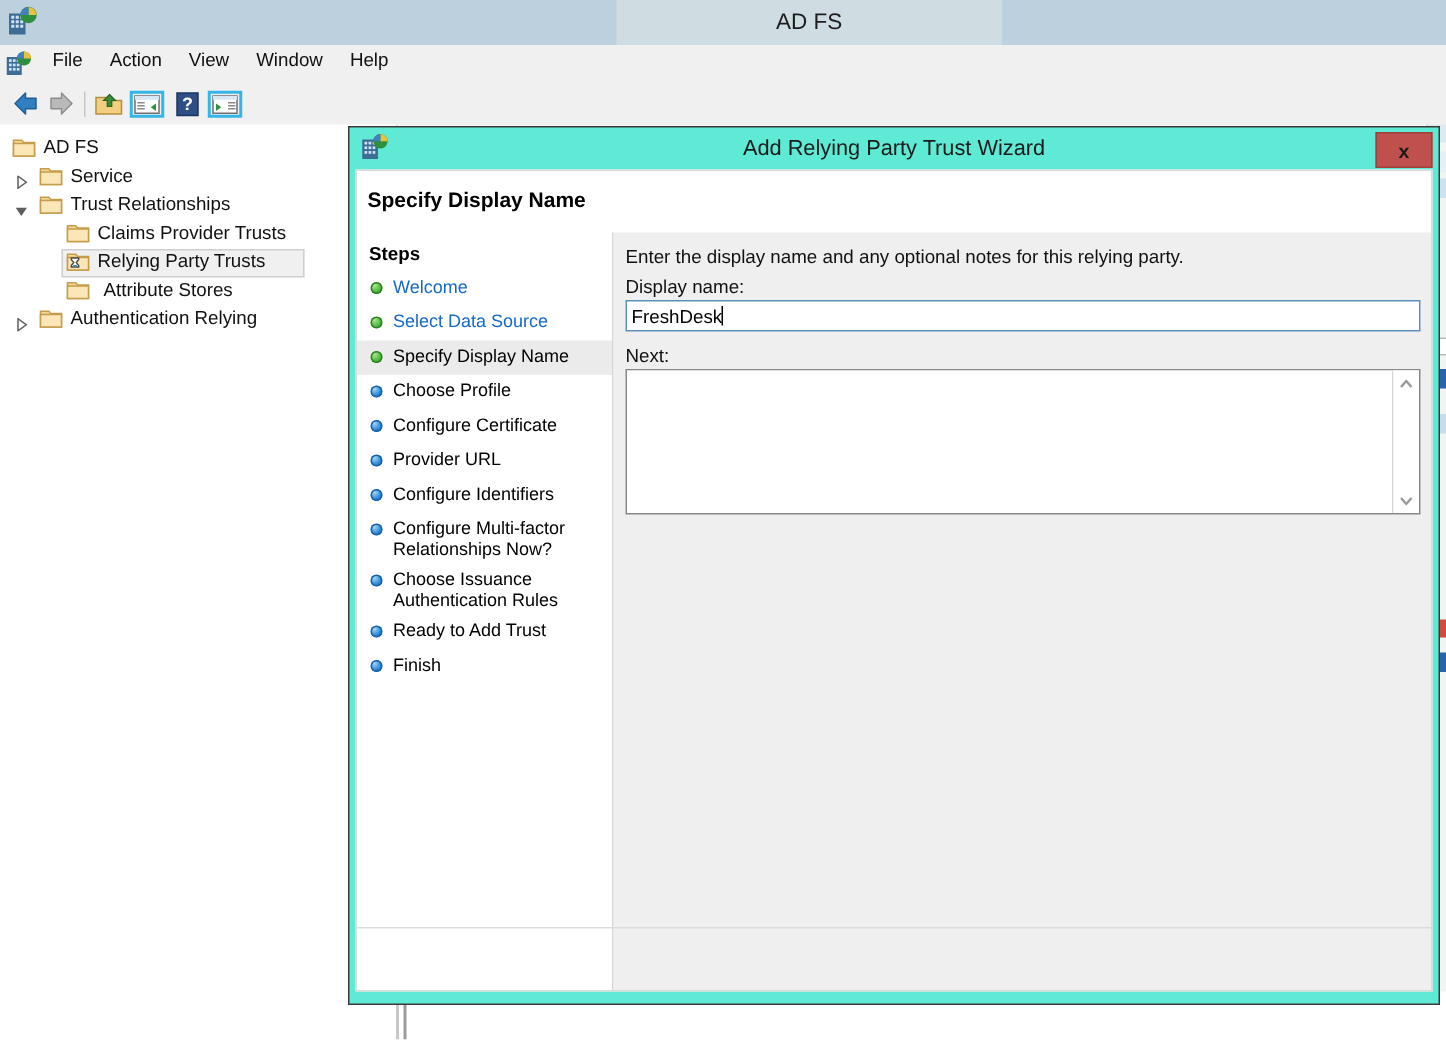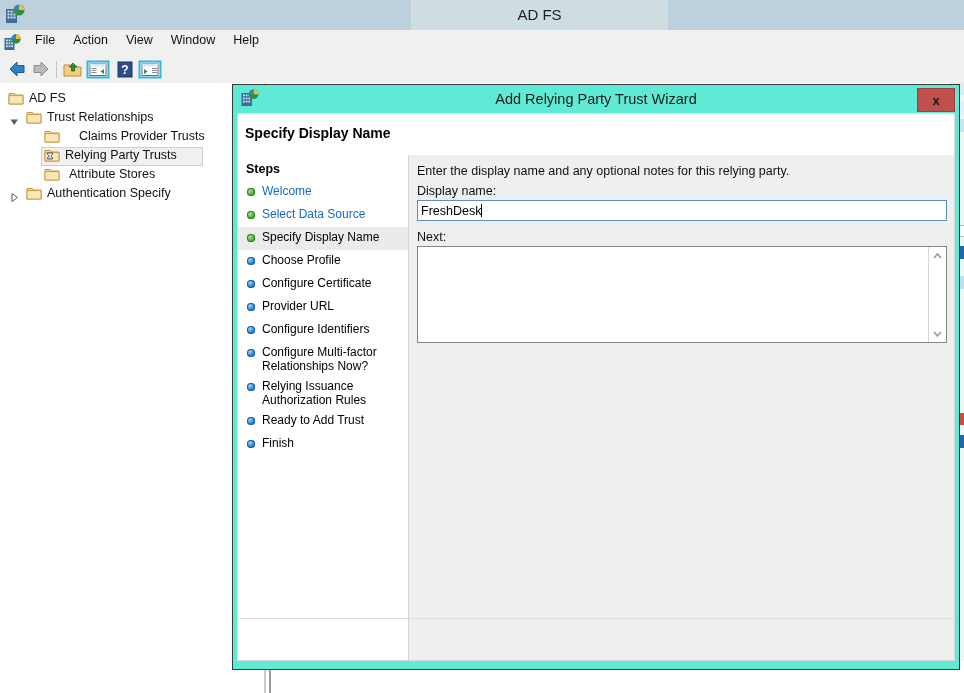--- a/index.html
+++ b/index.html
@@ -317,34 +317,44 @@
       <div id="tree-host" style="position:absolute;left:0;top:6px;width:264px;">
           <div class="tree-row">
             <div class="ticon" style="left: 8px;"><svg width="16" height="15" viewBox="0 0 16 15">
                 <path d="M1 2.5 L6.5 2.5 L7.8 4 L15 4 L15 13 L1 13 Z" fill="#f5d694" stroke="#c59c4a" stroke-width="1"></path>
                 <path d="M1 4.6 L15 4.6 L15 13 L1 13 Z" fill="#fbe6b8" stroke="#c59c4a" stroke-width="1"></path>
               </svg></div>
             <div class="tlabel" style="left: 29px;">AD FS</div>
           </div>
           <div class="tree-row">
             <div class="expander" style="left: 10px;"><svg width="9" height="9" viewBox="0 0 9 9">
+                <path d="M2 0.5 L2 8.5 L7.5 4.5 Z" fill="none" stroke="#5e5e5e" stroke-width="1"></path>
+              </svg></div>
+            <div class="ticon" style="left: 26px;"><svg width="16" height="15" viewBox="0 0 16 15">
+                <path d="M1 2.5 L6.5 2.5 L7.8 4 L15 4 L15 13 L1 13 Z" fill="#f5d694" stroke="#c59c4a" stroke-width="1"></path>
+                <path d="M1 4.6 L15 4.6 L15 13 L1 13 Z" fill="#fbe6b8" stroke="#c59c4a" stroke-width="1"></path>
+              </svg></div>
+            <div class="tlabel" style="left: 47px;">Service</div>
+          </div>
+          <div class="tree-row">
+            <div class="expander" style="left: 10px;"><svg width="9" height="9" viewBox="0 0 9 9">
                 <path d="M0.5 2.5 L8 2.5 L4.2 8 Z" fill="#5e5e5e"></path>
               </svg></div>
             <div class="ticon" style="left: 26px;"><svg width="16" height="15" viewBox="0 0 16 15">
                 <path d="M1 2.5 L6.5 2.5 L7.8 4 L15 4 L15 13 L1 13 Z" fill="#f5d694" stroke="#c59c4a" stroke-width="1"></path>
                 <path d="M1 4.6 L15 4.6 L15 13 L1 13 Z" fill="#fbe6b8" stroke="#c59c4a" stroke-width="1"></path>
               </svg></div>
             <div class="tlabel" style="left: 47px;">Trust Relationships</div>
           </div>
           <div class="tree-row">
             <div class="ticon" style="left: 44px;"><svg width="16" height="15" viewBox="0 0 16 15">
                 <path d="M1 2.5 L6.5 2.5 L7.8 4 L15 4 L15 13 L1 13 Z" fill="#f5d694" stroke="#c59c4a" stroke-width="1"></path>
                 <path d="M1 4.6 L15 4.6 L15 13 L1 13 Z" fill="#fbe6b8" stroke="#c59c4a" stroke-width="1"></path>
               </svg></div>
-            <div class="tlabel" style="left: 79px;">Claims Provider Trusts</div>
+            <div class="tlabel" style="left: 65px;">Claims Provider Trusts</div>
           </div>
           <div class="tree-row selected">
             <div class="selbox" style="left: 41px; width: 160px;"></div>
             <div class="ticon" style="left: 44px;"><svg width="16" height="15" viewBox="0 0 16 15">
                 <path d="M1 2.5 L6.5 2.5 L7.8 4 L15 4 L15 13 L1 13 Z" fill="#f5d694" stroke="#c59c4a" stroke-width="1"></path>
                 <path d="M1 4.6 L15 4.6 L15 13 L1 13 Z" fill="#fbe6b8" stroke="#c59c4a" stroke-width="1"></path>
                 <path d="M3.5 5 L8.5 5 L8.5 6 L6.8 8 L8.5 10 L8.5 11 L3.5 11 L3.5 10 L5.2 8 L3.5 6 Z" fill="#ffffff" stroke="#4a4a4a" stroke-width="0.9"></path>
                 <path d="M4.6 9.6 L7.4 9.6 L7.4 10.3 L4.6 10.3 Z" fill="#3b82c4"></path>
               </svg></div>
             <div class="tlabel" style="left: 65px;">Relying Party Trusts</div>
@@ -357,21 +367,21 @@
             <div class="tlabel" style="left: 69px;">Attribute Stores</div>
           </div>
           <div class="tree-row">
             <div class="expander" style="left: 10px;"><svg width="9" height="9" viewBox="0 0 9 9">
                 <path d="M2 0.5 L2 8.5 L7.5 4.5 Z" fill="none" stroke="#5e5e5e" stroke-width="1"></path>
               </svg></div>
             <div class="ticon" style="left: 26px;"><svg width="16" height="15" viewBox="0 0 16 15">
                 <path d="M1 2.5 L6.5 2.5 L7.8 4 L15 4 L15 13 L1 13 Z" fill="#f5d694" stroke="#c59c4a" stroke-width="1"></path>
                 <path d="M1 4.6 L15 4.6 L15 13 L1 13 Z" fill="#fbe6b8" stroke="#c59c4a" stroke-width="1"></path>
               </svg></div>
-            <div class="tlabel" style="left: 47px;">Authentication Specify</div>
+            <div class="tlabel" style="left: 47px;">Authentication Relying</div>
           </div>
         </div>
     </div>
 
     <div class="splitter-line"></div>
     <div class="splitter-line2"></div>
 
     <div class="actions-sliver">
       <div class="sliver-chip" style="top:0;height:12px;background:#dfe9f2;"></div>
       <div class="sliver-chip" style="top:18px;height:14px;background:#e8eef4;"></div>
@@ -420,21 +430,21 @@
           <div class="steps-head">Steps</div>
           <div class="steps-list" id="steps-host">
               <div class="step done link"><span class="dot"></span><span class="steplabel">Welcome</span></div>
               <div class="step done link"><span class="dot"></span><span class="steplabel">Select Data Source</span></div>
               <div class="step current"><span class="dot"></span><span class="steplabel">Specify Display Name</span></div>
               <div class="step todo"><span class="dot"></span><span class="steplabel">Choose Profile</span></div>
               <div class="step todo"><span class="dot"></span><span class="steplabel">Configure Certificate</span></div>
               <div class="step todo"><span class="dot"></span><span class="steplabel">Provider URL</span></div>
               <div class="step todo"><span class="dot"></span><span class="steplabel">Configure Identifiers</span></div>
               <div class="step todo"><span class="dot"></span><span class="steplabel">Configure Multi-factor Relationships Now?</span></div>
-              <div class="step todo"><span class="dot"></span><span class="steplabel">Relying Issuance Authorization Rules</span></div>
+              <div class="step todo"><span class="dot"></span><span class="steplabel">Choose Issuance Authentication Rules</span></div>
               <div class="step todo"><span class="dot"></span><span class="steplabel">Ready to Add Trust</span></div>
               <div class="step todo"><span class="dot"></span><span class="steplabel">Finish</span></div>
             </div>
         </div>
 
         <div class="content-col">
           <div class="intro-text">Enter the display name and any optional notes for this relying party.</div>
 
           <div class="field-label" style="left:8px; top:29px;">Display name:</div>
 

